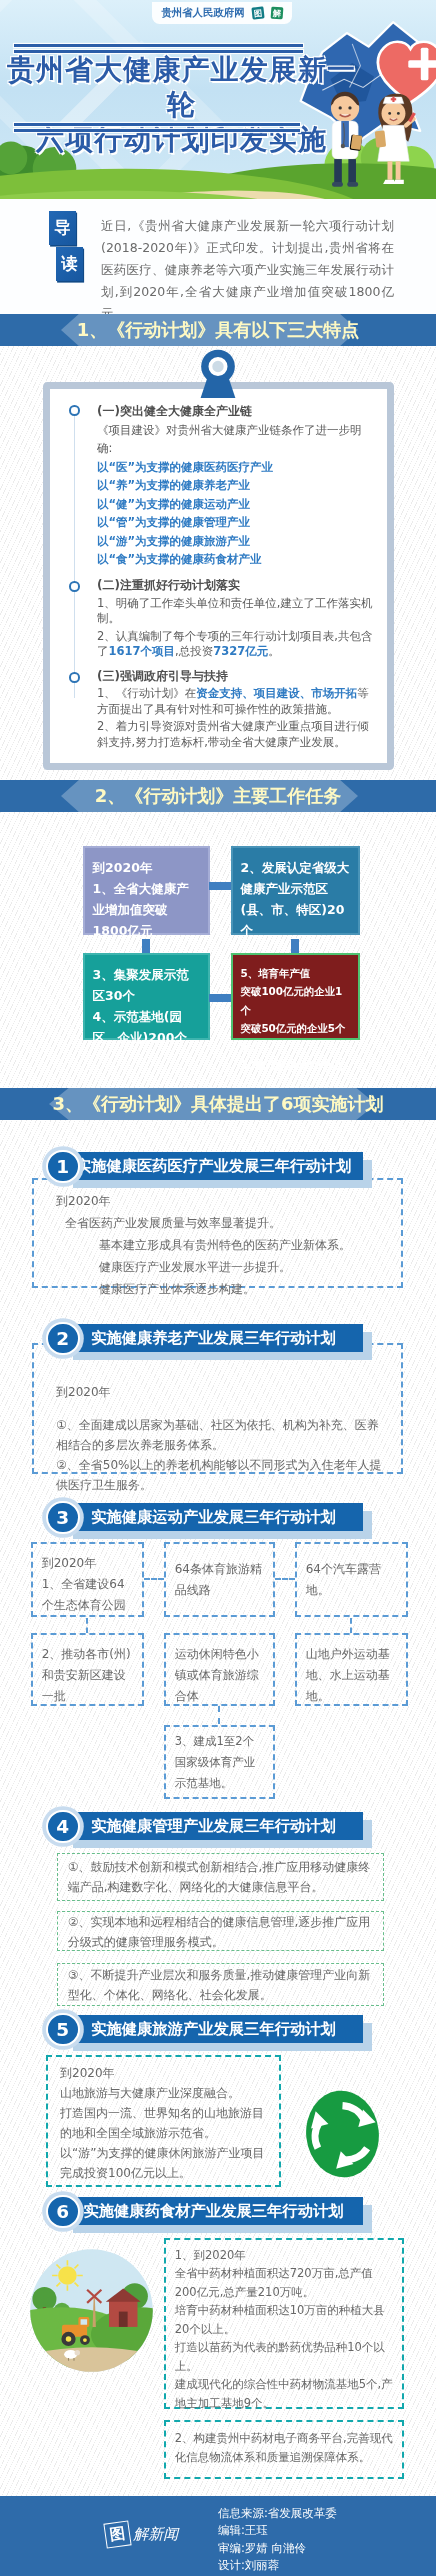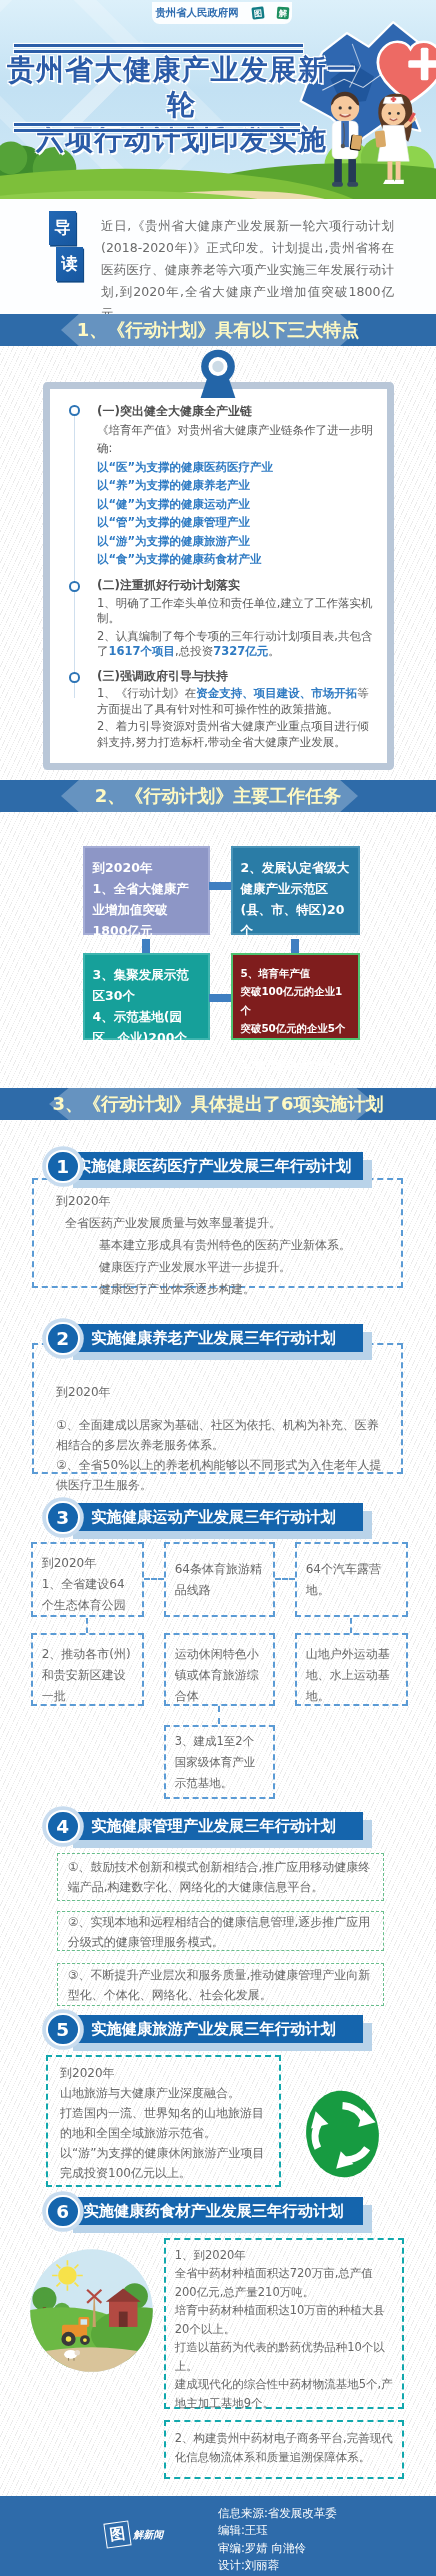--- a/index.html
+++ b/index.html
@@ -9,21 +9,21 @@
 
   
   .hatch{left:0;width:436px;background:
      repeating-linear-gradient(115deg,#ffffff 0 3.8px,#ebebeb 3.8px 4.4px);}
 
   
   .hero{left:0;top:0;width:436px;height:199px;overflow:hidden;
         background:linear-gradient(180deg,#dcf0fa 0%,#c3e1f3 45%,#cfe8f6 100%);}
   .hero-diamond{border:16.4px solid rgba(255,255,255,.22);transform:rotate(45deg);}
   .site-pill{left:152px;top:2.2px;width:140px;height:22px;background:rgba(255,255,255,.92);
-             border-radius:0 0 7.6px 7.6px;display:flex;align-items:center;justify-content:center;gap:13px;}
+             border-radius:0 0 7.6px 7.6px;display:flex;align-items:center;justify-content:center;gap:7px;}
   .site-name{color:#2f6db0;font-size:10.4px;font-weight:bold;}
   .logo-sq{display:inline-flex;width:12px;height:12px;color:#fff;font-size:8.2px;font-weight:bold;
            align-items:center;justify-content:center;border-radius:1.6px;}
   .dline-group{left:13.6px;width:289px;}
   .dline{height:2.7px;background:#2b5ea8;box-shadow:0 0 0 1.1px rgba(255,255,255,.9);margin-bottom:3.3px;}
   .main-title{left:0;top:52px;width:363px;text-align:center;color:#2b5ba7;font-weight:900;
               font-size:28px;line-height:35px;letter-spacing:1.1px;
               text-shadow:-1.1px -1.1px 0 #fff,1.1px -1.1px 0 #fff,-1.1px 1.1px 0 #fff,1.1px 1.1px 0 #fff,1.6px 1.6px 0 #fff;}
 
   
@@ -70,21 +70,21 @@
   .dash-green{border:1.6px dashed #67bd8b;box-sizing:border-box;}
   .gtxt{color:#676767;font-size:12px;line-height:22px;}
   .pre{white-space:pre-line;}
   .sport-box{color:#676767;font-size:12px;line-height:21px;padding:8.7px;box-sizing:border-box;}
   .vcent{display:flex;align-items:center;}
 
   
   .footer{left:0;top:2496px;width:436px;height:80px;background:#2e6baa;color:#fff;}
   .logo-box{display:inline-flex;width:23px;height:23px;border:1.6px solid #fff;transform:rotate(-8deg);
             align-items:center;justify-content:center;font-size:15.3px;font-weight:bold;}
-  .logo-rest{font-size:10px;font-weight:bold;font-style:italic;margin-left:3.3px;}
+  .logo-rest{font-size:15px;font-weight:normal;font-style:italic;margin-left:3.3px;}
   .foot-line{font-size:11.5px;line-height:17.5px;}
 </style>
 </head>
 <body>
 
 <div class="page">
 
   <div class="abs hatch" style="top:314px;height:2183px;"></div>
 
   <div class="abs hero">
@@ -194,21 +194,21 @@
   </svg>
 
   <div class="abs card">
     <div class="timeline"></div>
     <span class="ring" style="top:16.4px;"></span>
     <span class="ring" style="top:192px;"></span>
     <span class="ring" style="top:283px;"></span>
 
     <div>
       <div class="feat-head">(一)突出健全大健康全产业链</div>
-      <div class="feat-body">《培育年产值》对贵州省大健康产业链条作了进一步明确:</div>
+      <div class="feat-body">《项目建设》对贵州省大健康产业链条作了进一步明确:</div>
       <div class="chain">以“医”为支撑的健康医药医疗产业</div>
       <div class="chain">以“养”为支撑的健康养老产业</div>
       <div class="chain">以“健”为支撑的健康运动产业</div>
       <div class="chain">以“管”为支撑的健康管理产业</div>
       <div class="chain">以“游”为支撑的健康旅游产业</div>
       <div class="chain">以“食”为支撑的健康药食材产业</div>
     </div>
 
     <div style="margin-top:8.7px;">
       <div class="feat-head" style="line-height:16.4px;">(二)注重抓好行动计划落实</div>

